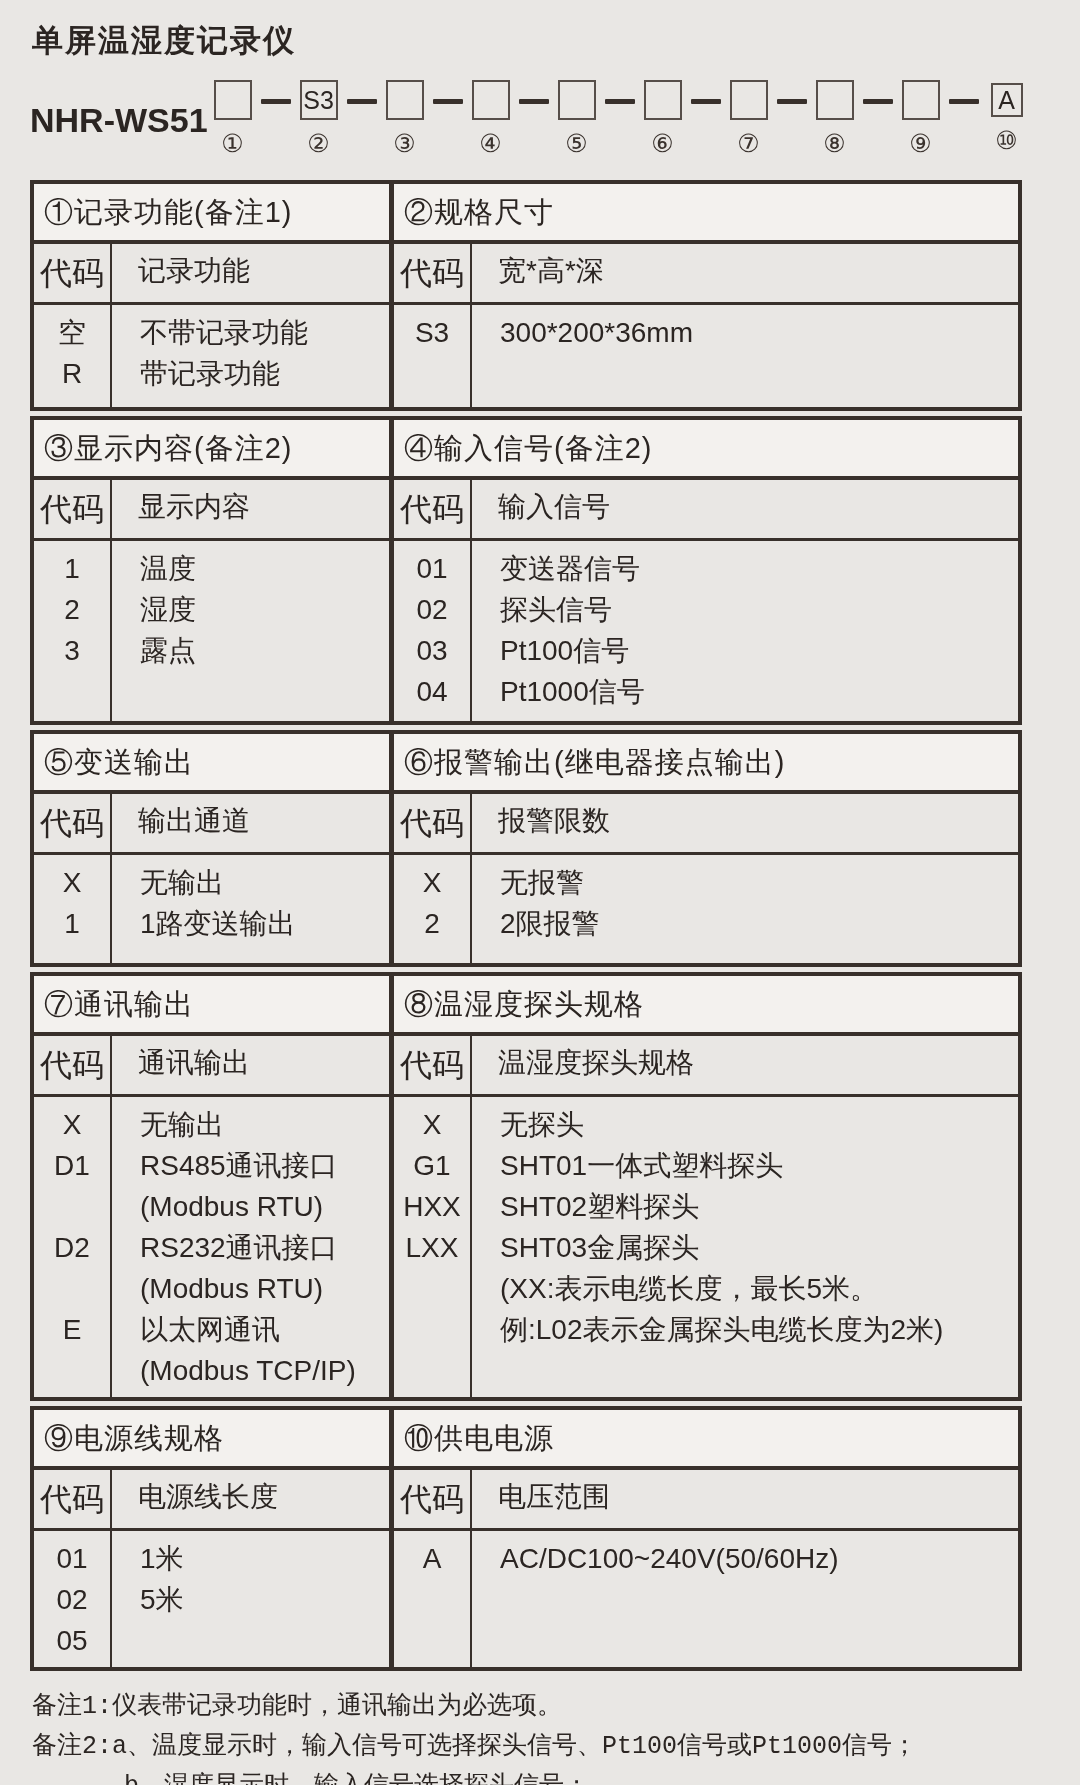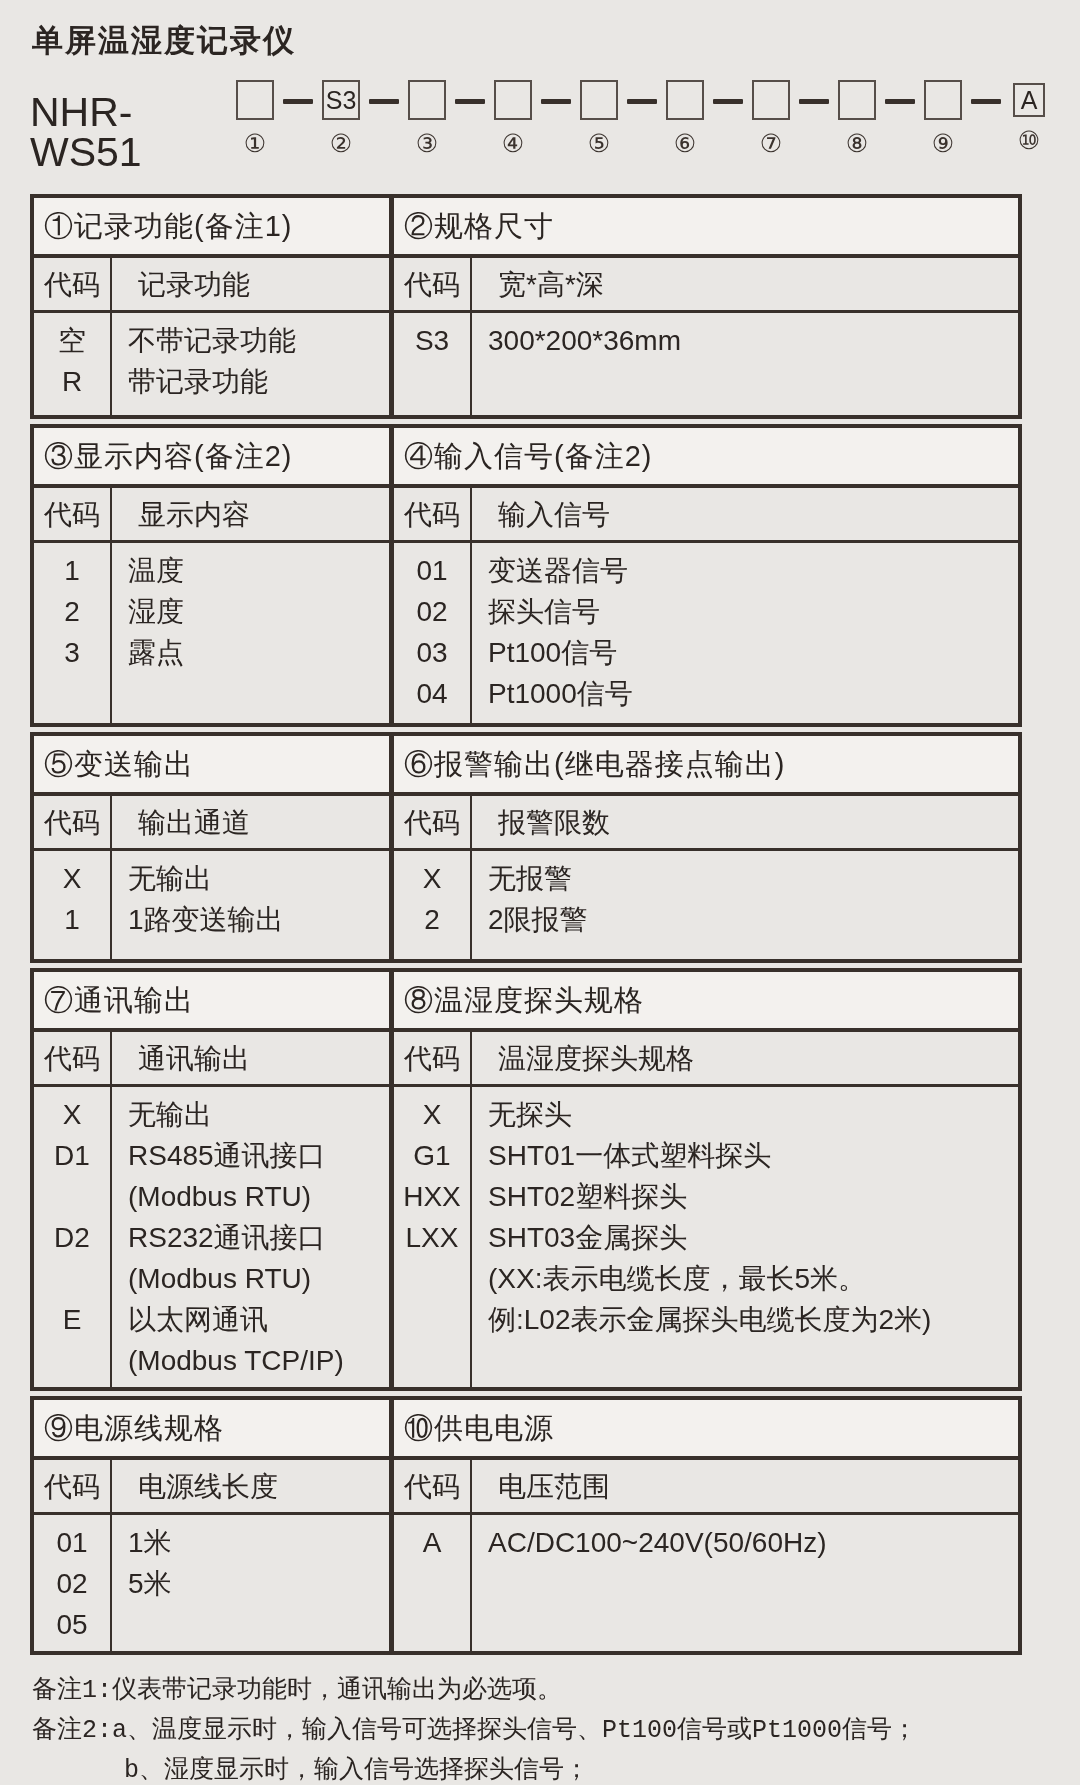--- a/index.html
+++ b/index.html
@@ -13,21 +13,21 @@
   .page{
     width:1052px;height:1785px;background:var(--bg);
     font-family:"Liberation Sans", sans-serif;color:var(--text);
     overflow:hidden;position:relative;
   }
   .doc-title{
     padding:20px 0 0 32px;font-size:31px;font-weight:600;letter-spacing:2px;
   }
   
   .model-line{display:flex;align-items:flex-start;margin:10px 0 0 30px;}
-  .model-prefix{font-size:41px;font-weight:400;line-height:40px;margin-top:20px;letter-spacing:0;}
+  .model-prefix{font-size:34px;font-weight:700;line-height:40px;margin-top:28px;letter-spacing:0;}
   .slots{display:flex;margin-left:2px;}
   .slot{display:flex;flex-direction:column;align-items:center;width:46px;}
   .slot .box{
     width:38px;height:40px;border:2px solid #564e49;display:flex;
     align-items:center;justify-content:center;font-size:25px;margin-top:8px;
   }
   .slot.small .box{width:32px;height:34px;margin-top:11px;}
   .slot .num{font-size:25px;margin-top:9px;color:#3a322d;}
   .dash{width:30px;height:5px;background:var(--border);margin:27px 5px 0;border-radius:1px;}
   
@@ -35,27 +35,27 @@
   .section-block{display:flex;border:4px solid var(--border);margin-top:5px;background:var(--bg);justify-content:center;}
   .section-block:first-child{margin-top:0;}
   .half{display:flex;flex-direction:column;}
   .half.left{width:360px;border-right:5px solid var(--border);}
   .half.right{flex:1;}
   .sec-title{
     padding:9px 10px 7px;background:var(--band);
     border-bottom:4px solid var(--border);font-size:29px;letter-spacing:1px;white-space:nowrap;
   }
   .sub-header{display:flex;border-bottom:3px solid var(--border);}
-  .code-h{width:78px;border-right:2px solid var(--border);text-align:center;font-size:28px;padding:8px 0 6px;}
+  .code-h{width:78px;border-right:2px solid var(--border);text-align:center;font-size:32px;padding:8px 0 6px;}
   .desc-h{flex:1;font-size:28px;padding:8px 0 6px 14px;white-space:nowrap;margin-left:12px;}
   .sub-body{display:flex;flex:1;}
   .codes-col{width:78px;border-right:2px solid var(--border);display:flex;flex-direction:column;padding:7px 0 6px;}
   .descs-col{flex:1;display:flex;flex-direction:column;padding:7px 0 6px;}
   .code-line{height:41px;line-height:41px;text-align:center;font-size:28px;white-space:nowrap;}
-  .desc-line{height:41px;line-height:41px;padding-left:16px;font-size:28px;white-space:nowrap;}
+  .desc-line{height:41px;line-height:41px;padding-left:28px;font-size:28px;white-space:nowrap;}
   .section-block:nth-child(1) .sub-body{min-height:102px;}
   .section-block:nth-child(2) .sub-body{min-height:180px;}
   .section-block:nth-child(3) .sub-body{min-height:108px;}
   .section-block:nth-child(4) .sub-body{min-height:298px;}
   .section-block:nth-child(5) .sub-body{min-height:136px;}
   
   .notes{margin:16px 0 0 32px;}
   .note-line{font-size:25px;line-height:40px;white-space:nowrap;font-family:Liberation Mono, monospace;}
   .note-line.indent-1{padding-left:92px;}
 </style>

